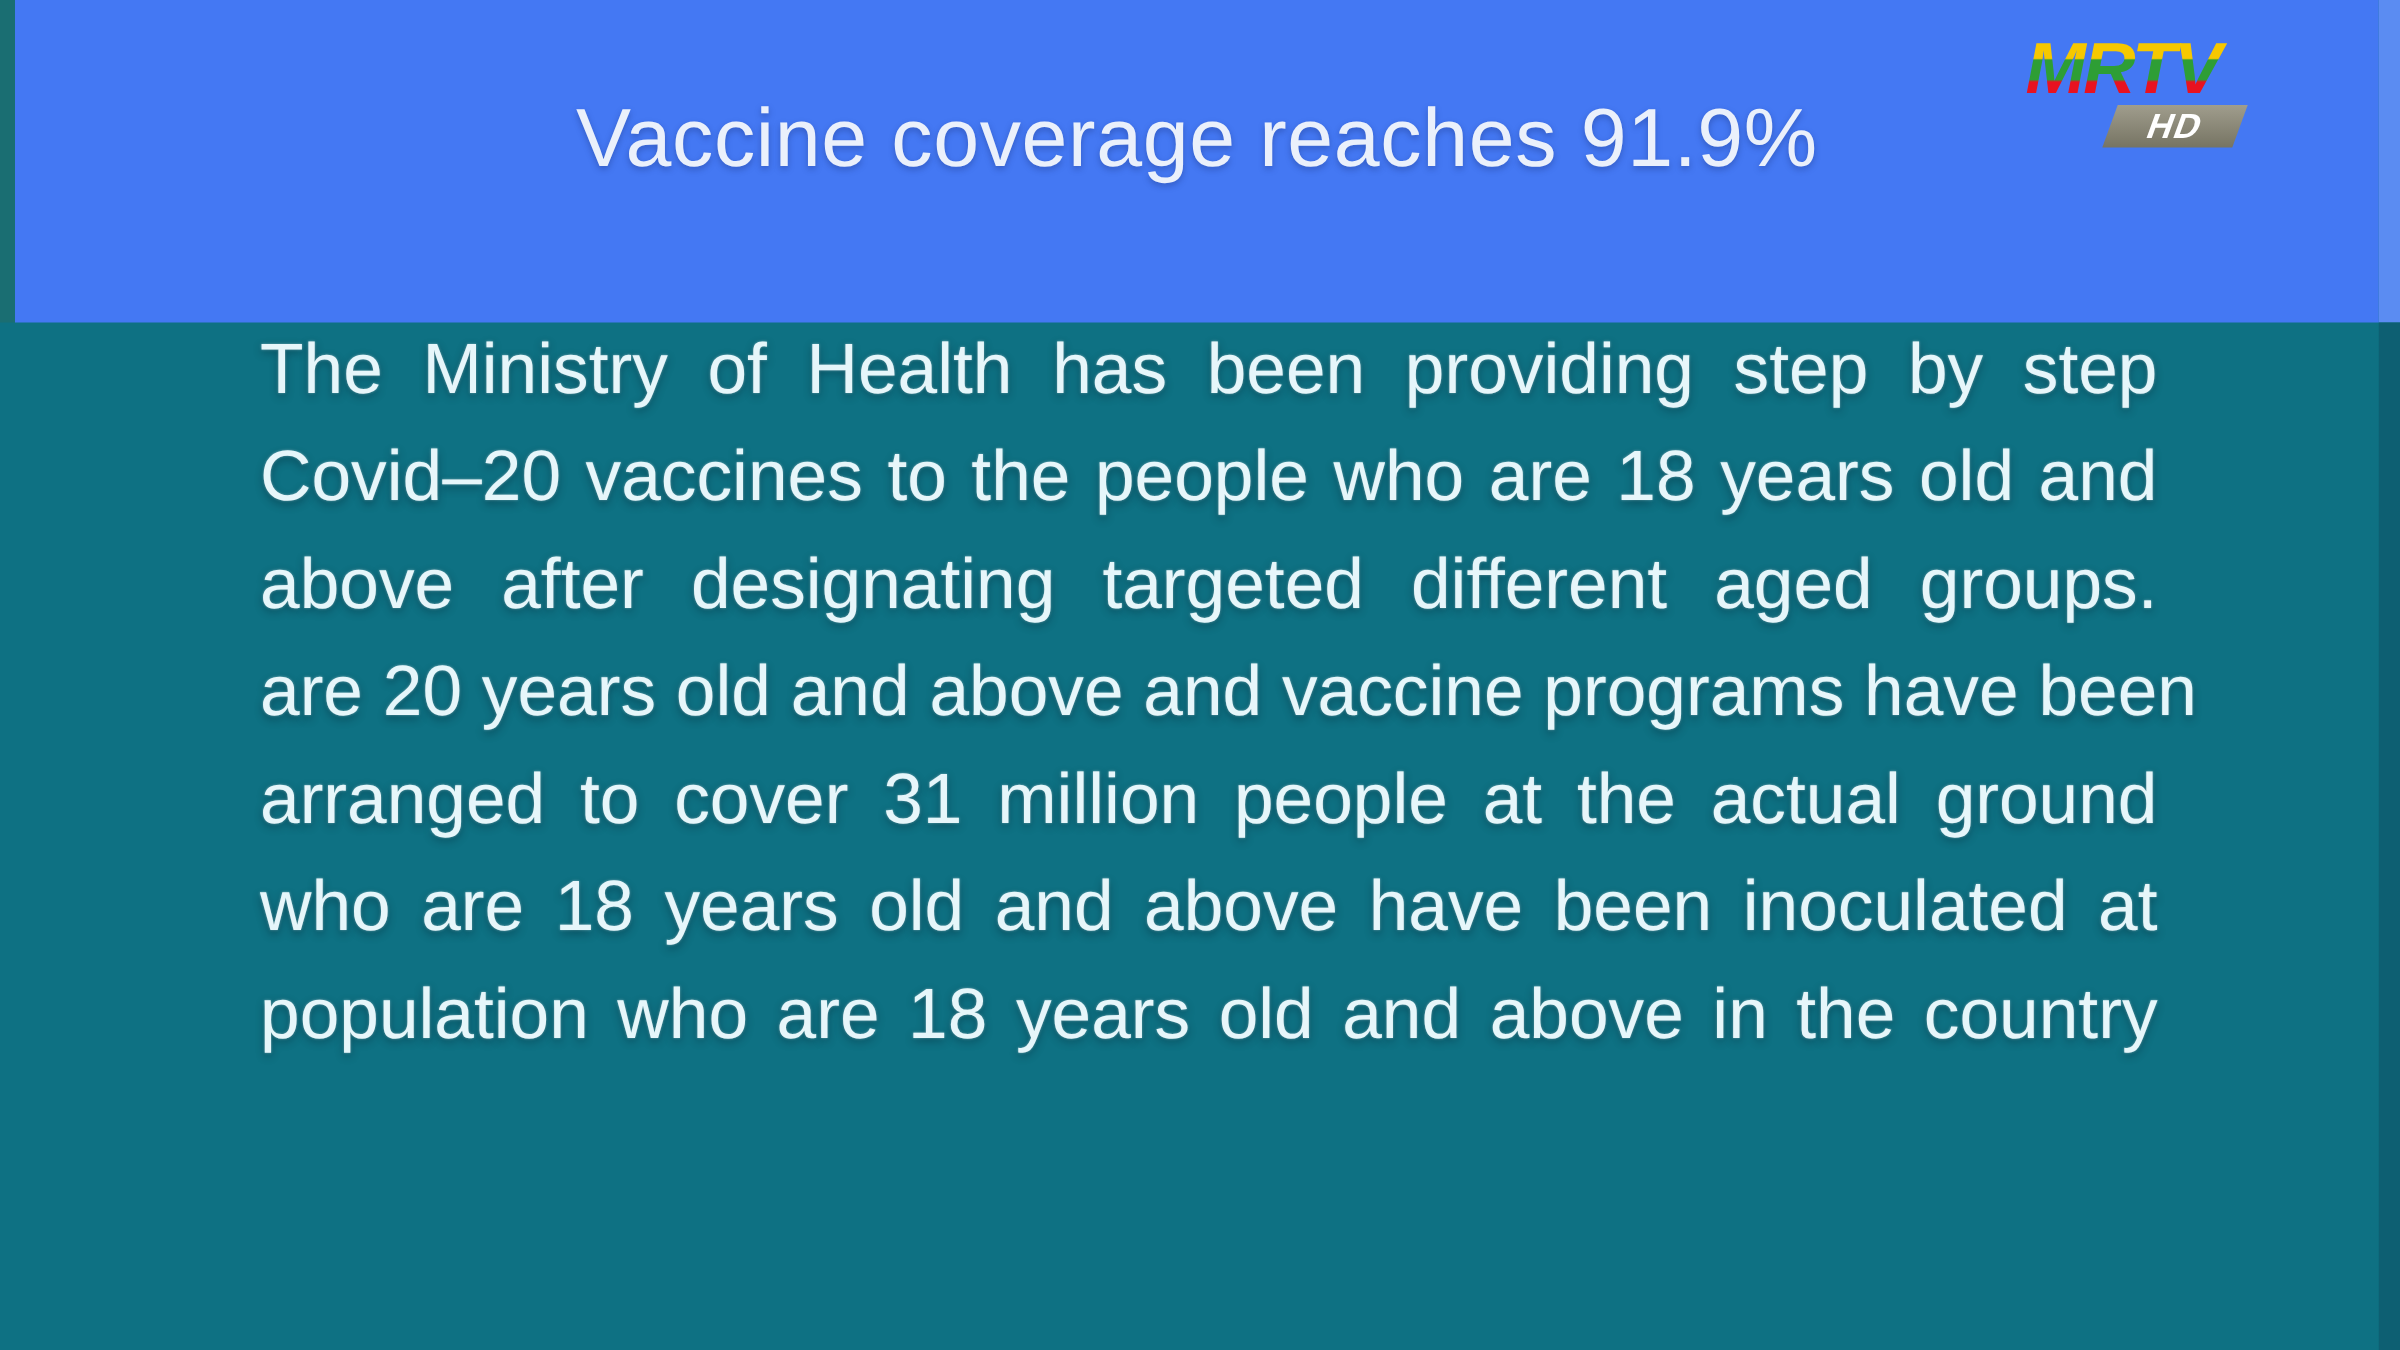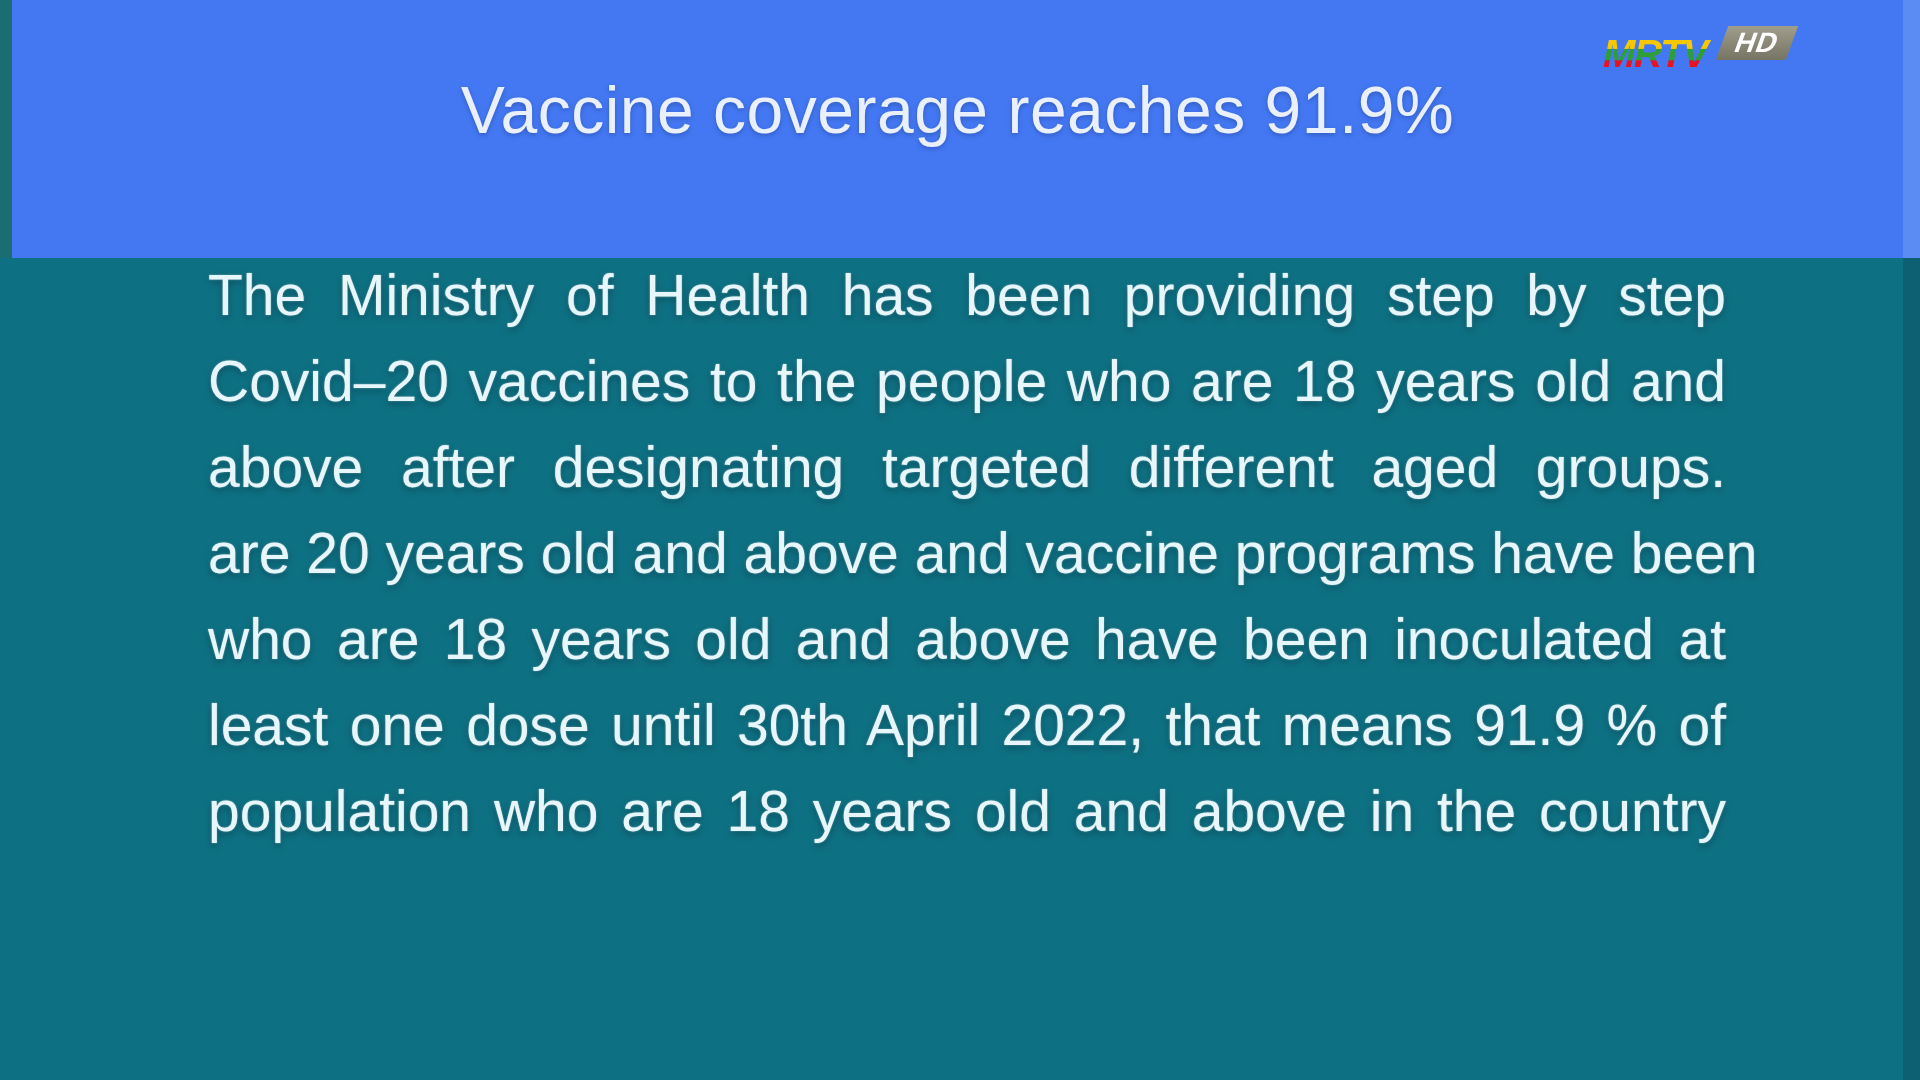--- a/index.html
+++ b/index.html
@@ -58,22 +58,22 @@
     text-shadow: 0 2px 5px rgba(20, 40, 110, 0.35);
   }
 
   
   .logo {
     position: absolute;
     top: 24px;
     right: 105px;
     width: 210px;
     display: flex;
-    flex-direction: row;
-    align-items: flex-start;
+    flex-direction: column;
+    align-items: flex-end;
   }
   .logo svg { display: block; }
   .hd-badge {
     margin-top: 2px;
     margin-right: 6px;
     width: 104px;
     height: 34px;
     transform: skewX(-20deg);
     background: linear-gradient(180deg,
       var(--hd-badge-light, #a09d8d) 0%,
@@ -141,18 +141,18 @@
 
   <div class="left-strip"></div>
   <div class="right-strip-top"></div>
   <div class="right-strip-bottom"></div>
 
   <div class="article">
       <div class="line">The Ministry of Health has been providing step by step</div>
       <div class="line">Covid–20 vaccines to the people who are 18 years old and</div>
       <div class="line">above after designating targeted different aged groups.</div>
       <div class="line">are 20 years old and above and vaccine programs have been</div>
+      <div class="line">arranged to cover 31 million people at the actual ground</div>
       <div class="line">who are 18 years old and above have been inoculated at</div>
-      <div class="line">least one dose until 30th April 2022, that means 91.9 % of</div>
       <div class="line">population who are 18 years old and above in the country</div>
     </div>
 
 </div>
 
 </body></html>

